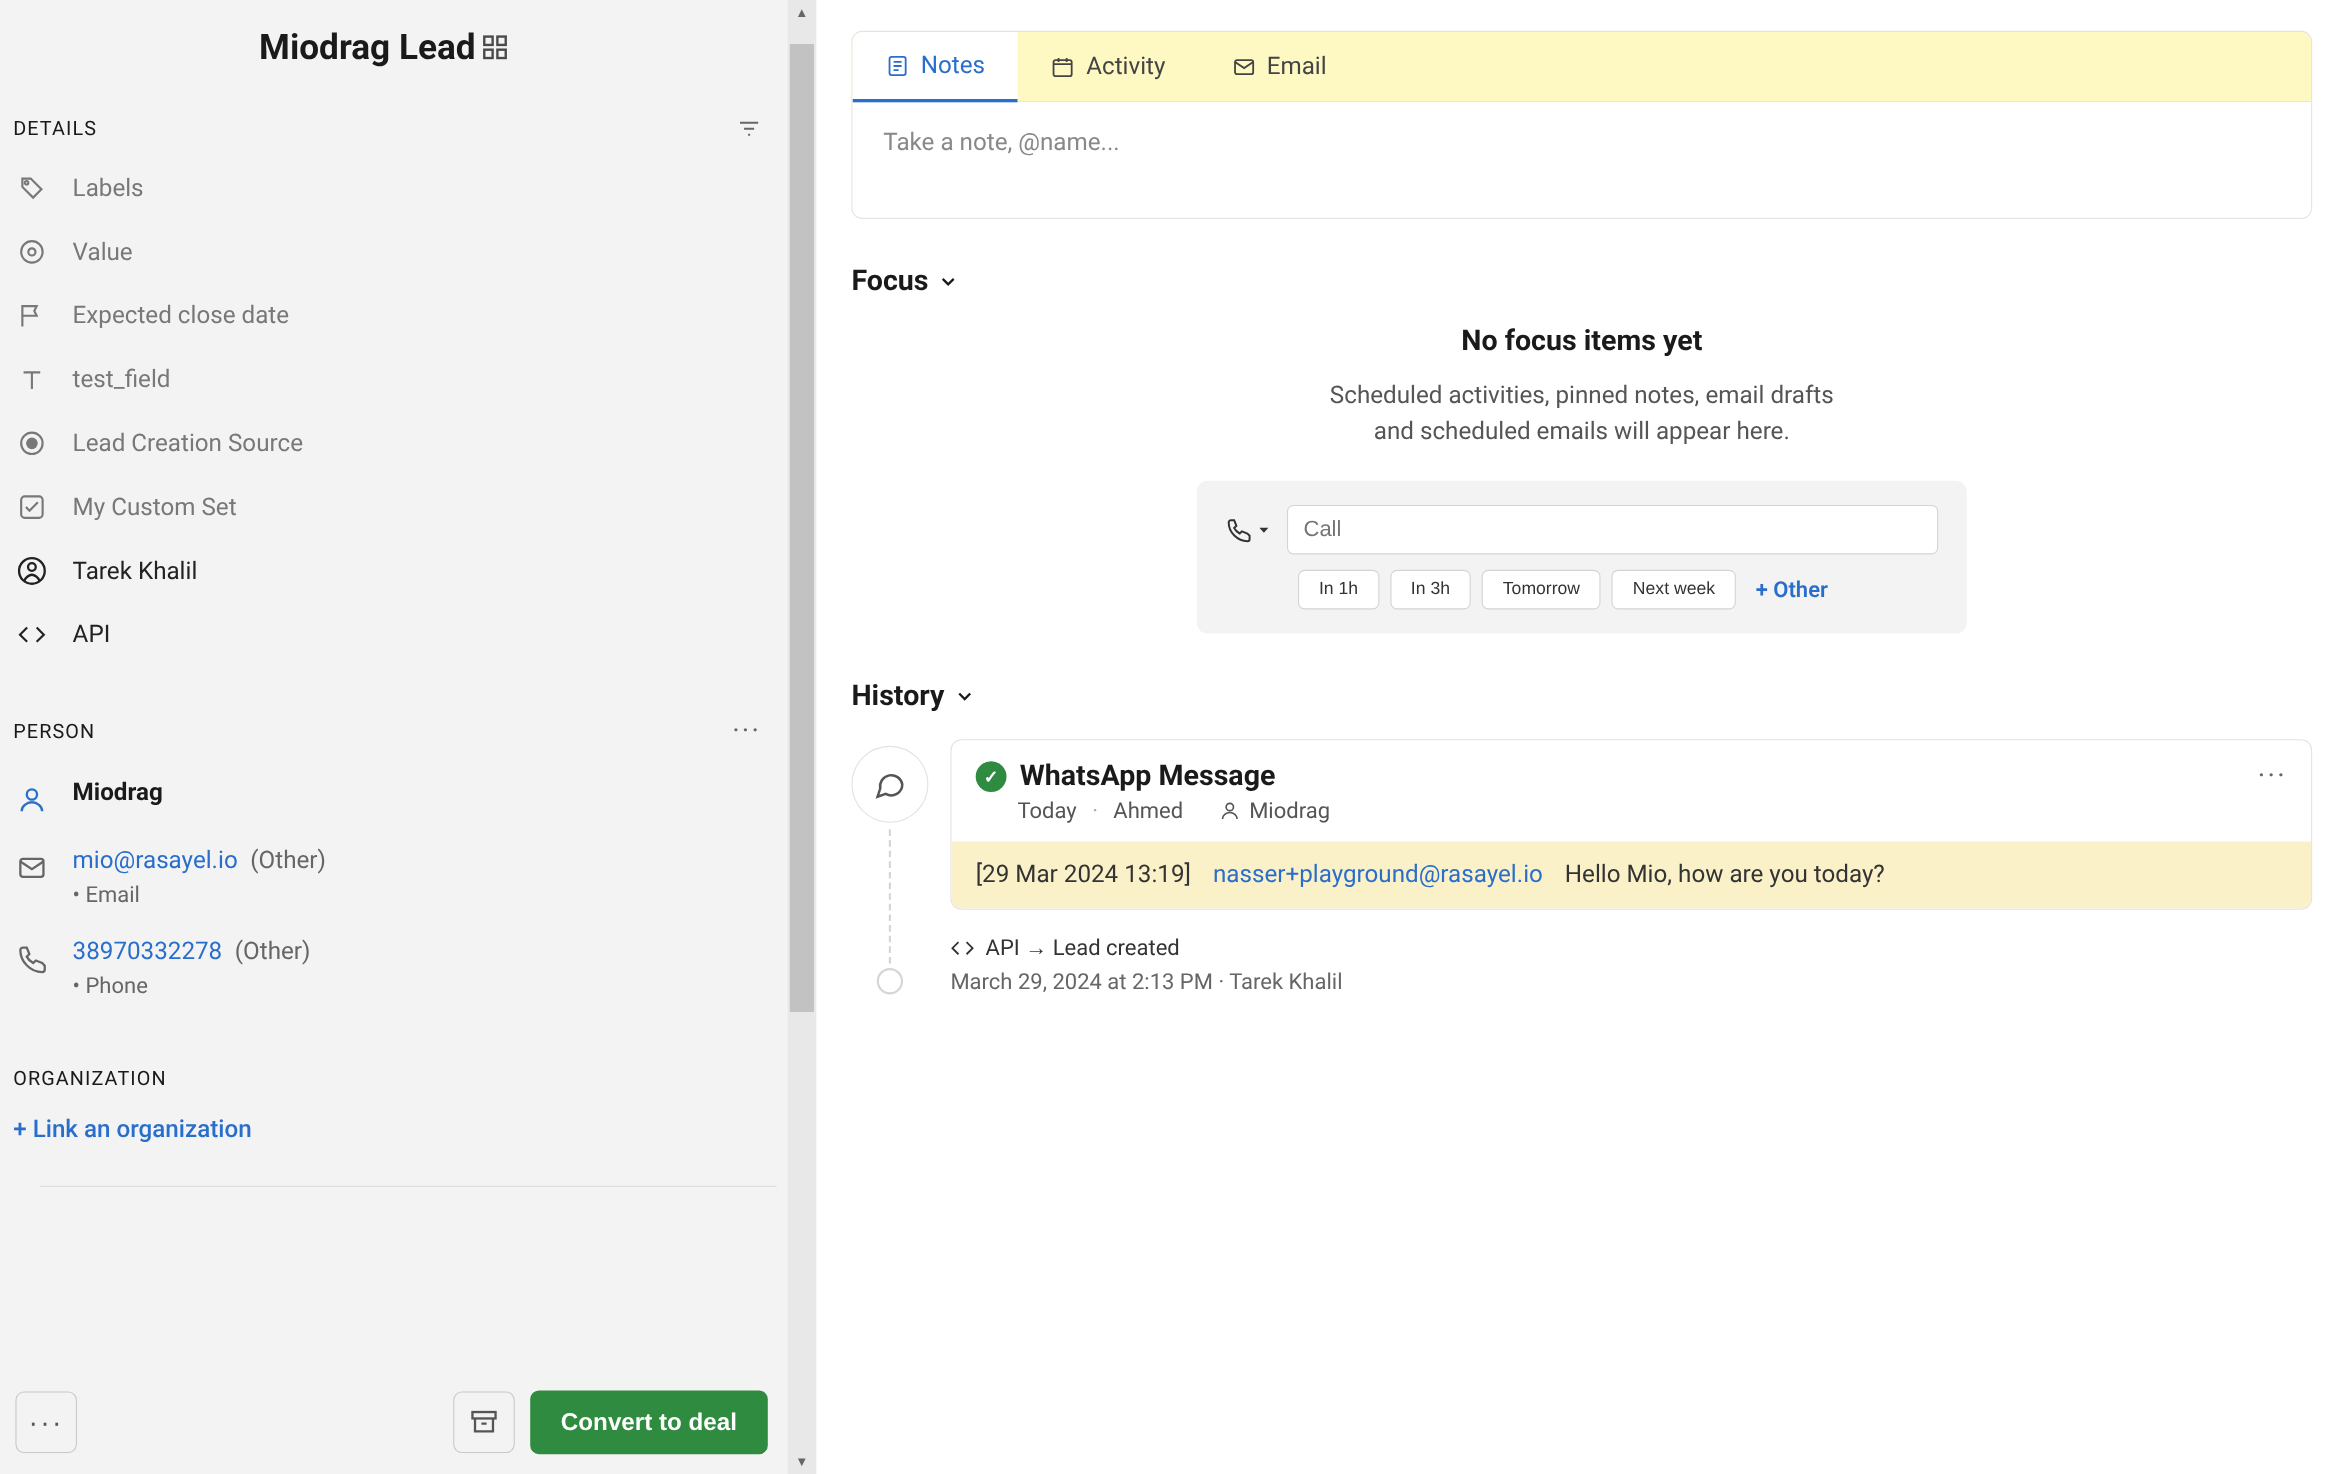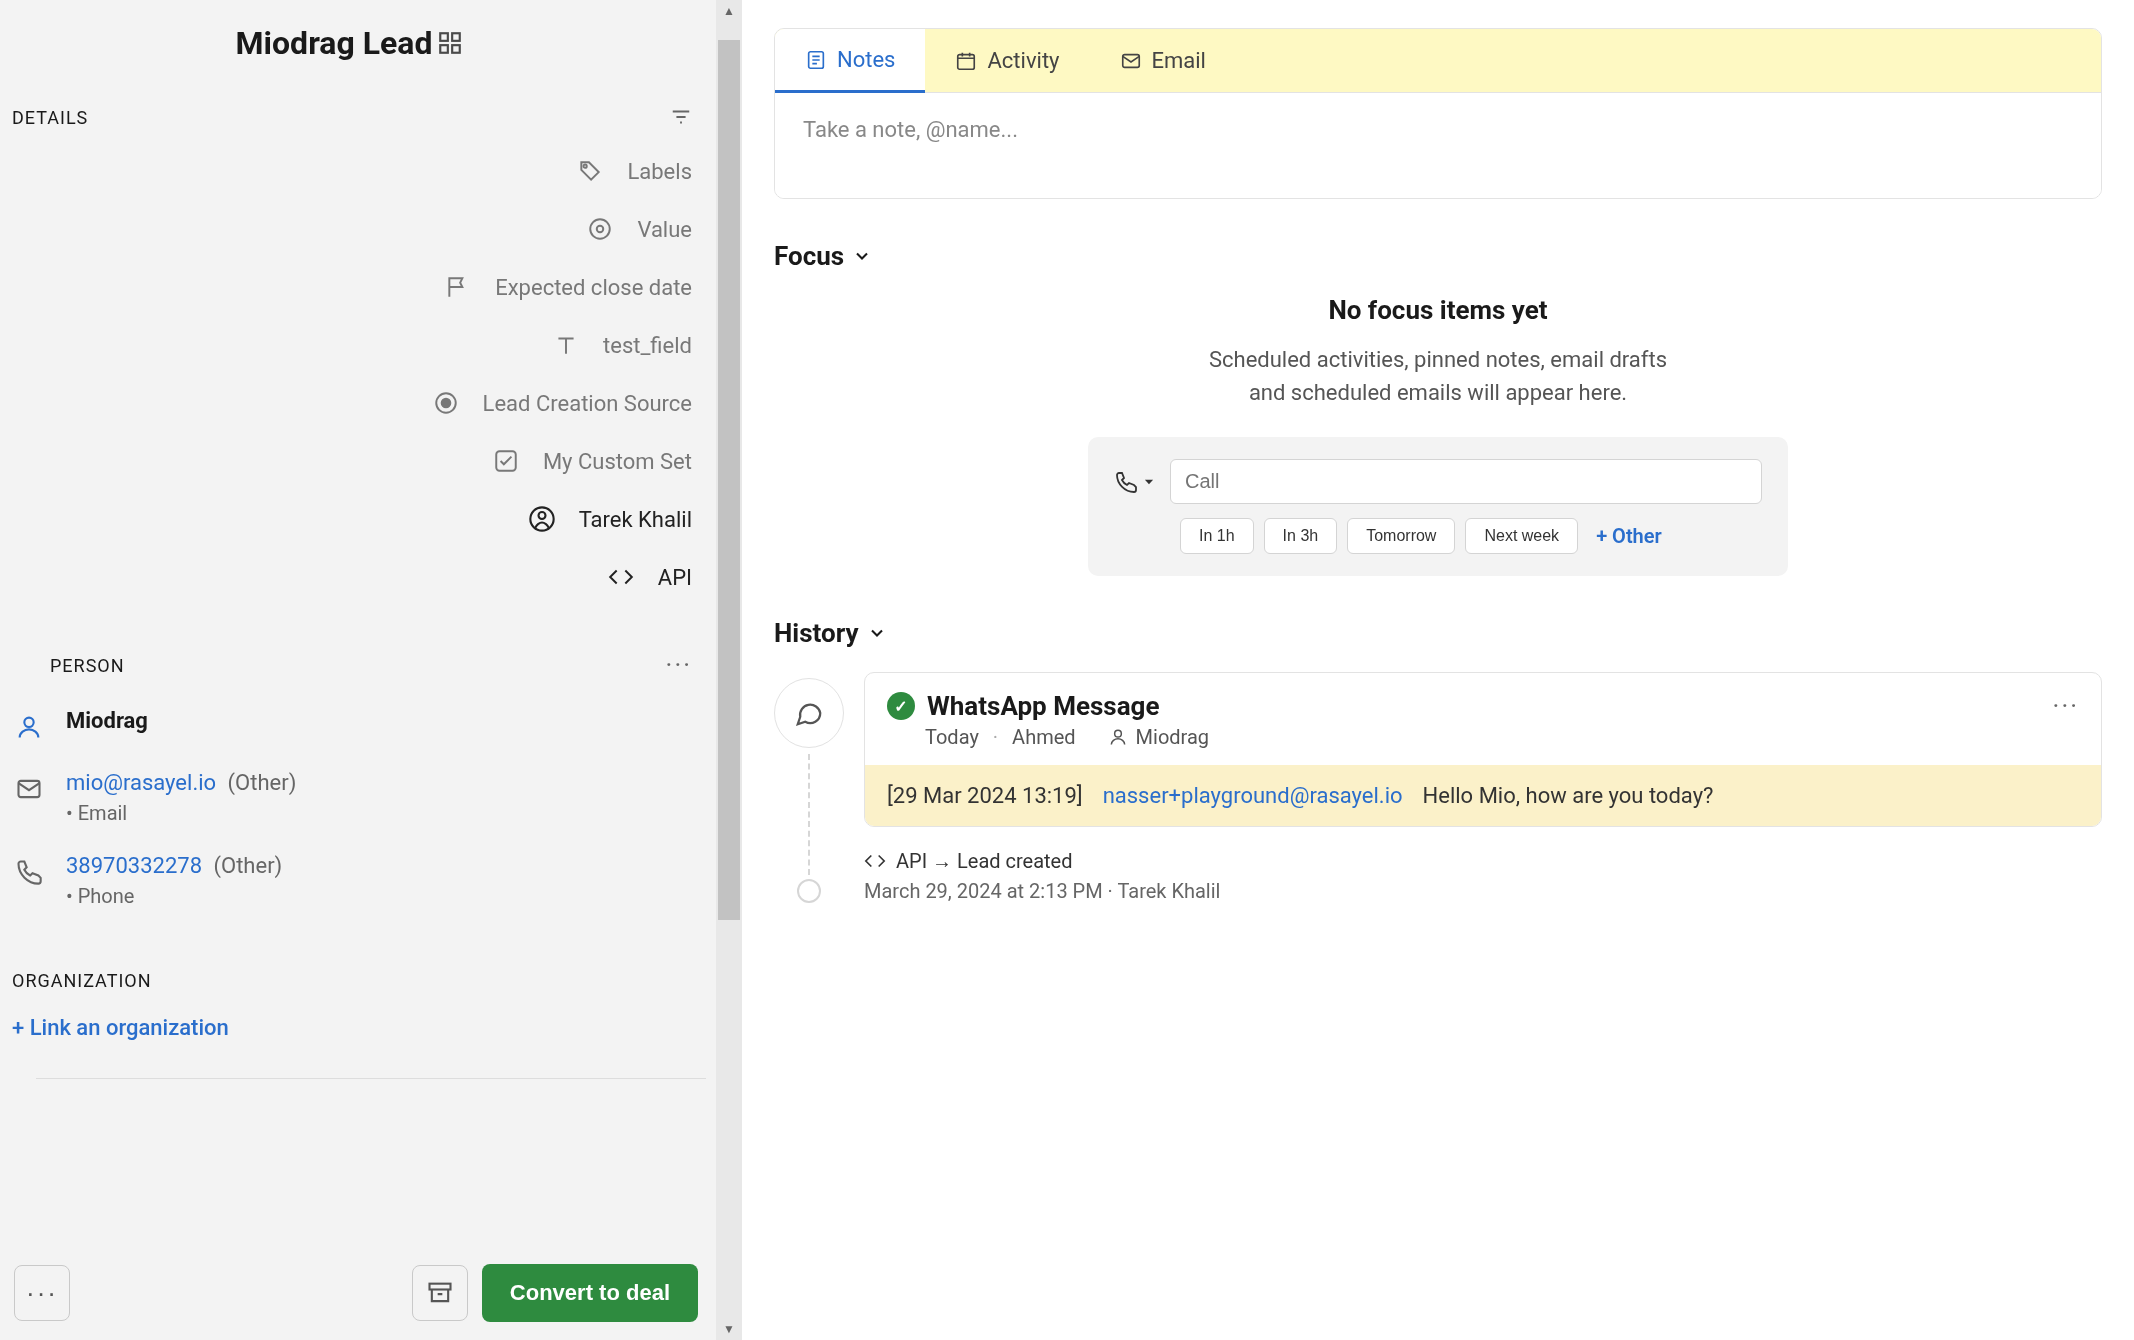--- a/index.html
+++ b/index.html
@@ -92,21 +92,20 @@
   cursor: pointer;
 }
 
 .detail-row {
   display: flex;
   align-items: center;
   gap: 22px;
   padding: 14px 50px 14px 14px;
   color: #787878;
   font-size: 22px;
-  justify-content: flex-end;
 }
 .detail-row .ico { width: 30px; height: 30px; flex-shrink:0; display:flex; align-items:center; justify-content:center; }
 .detail-row.strong { color: #222; }
 
 .person-row {
   display: flex;
   align-items: flex-start;
   gap: 22px;
   padding: 14px 50px 14px 14px;
   font-size: 22px;
@@ -452,21 +451,21 @@
       </div>
       <div class="detail-row strong">
         <span class="ico">
             <svg width="26" height="26" viewBox="0 0 24 24" fill="none" stroke="currentColor" stroke-width="1.8">
               <path d="M8 6l-6 6 6 6M16 6l6 6-6 6"></path>
             </svg>
           </span>
         <span>API</span>
       </div>
 
-      <div class="section-header" style="margin-top:24px;margin-left:38px;">
+      <div class="section-header" style="margin-top:24px;">
         <div class="section-title">PERSON</div>
         <div class="dots">···</div>
       </div>
 
       <div class="person-row">
         <span class="ico">
             <svg width="28" height="28" viewBox="0 0 24 24" fill="none" stroke="#2a6ecc" stroke-width="1.8">
               <circle cx="12" cy="8" r="4"></circle>
               <path d="M4 21c0-4 4-7 8-7s8 3 8 7"></path>
             </svg>

